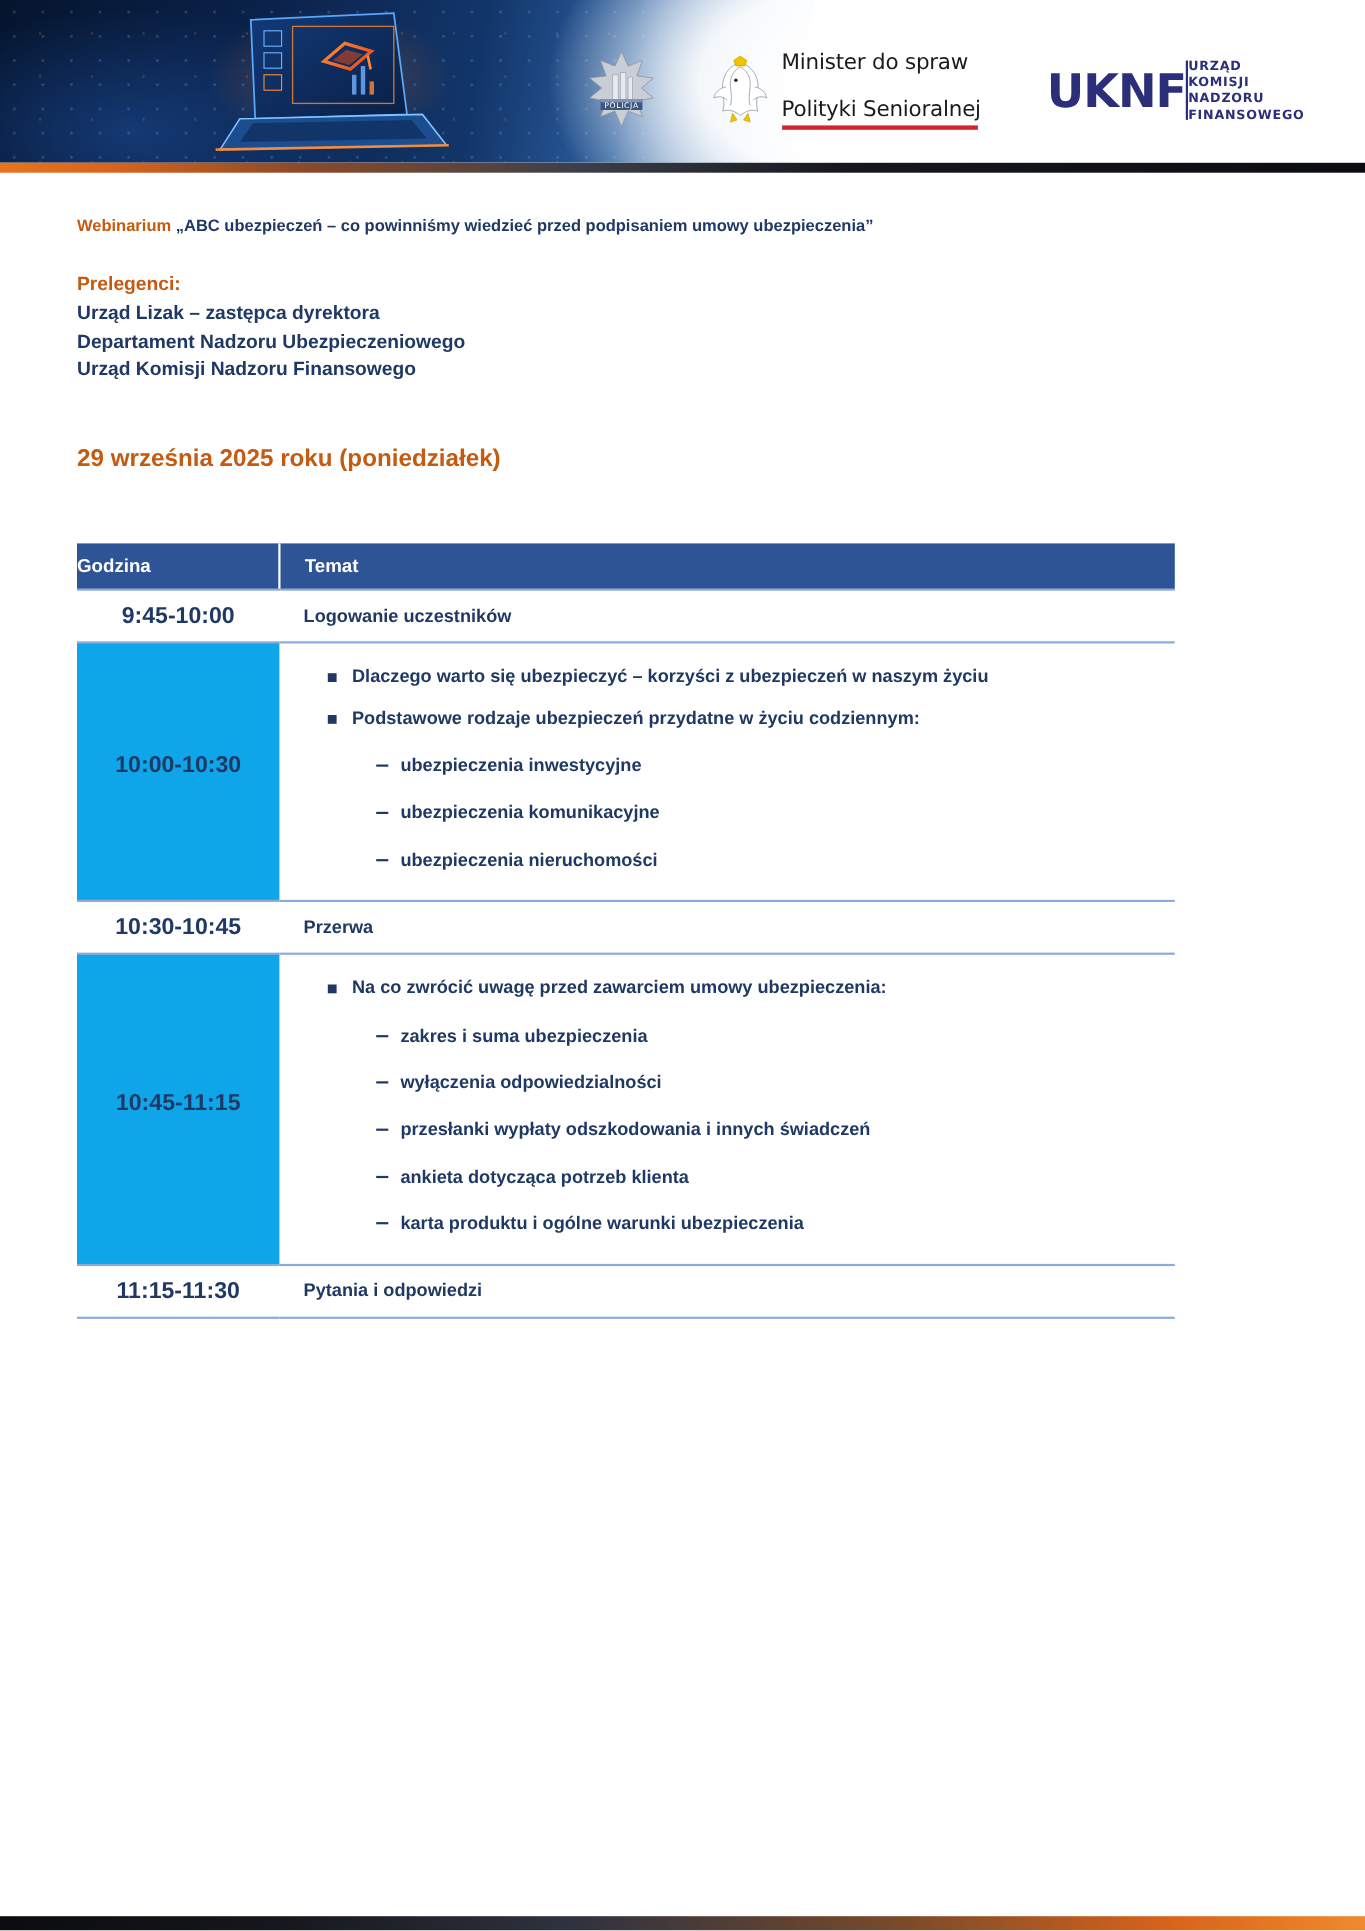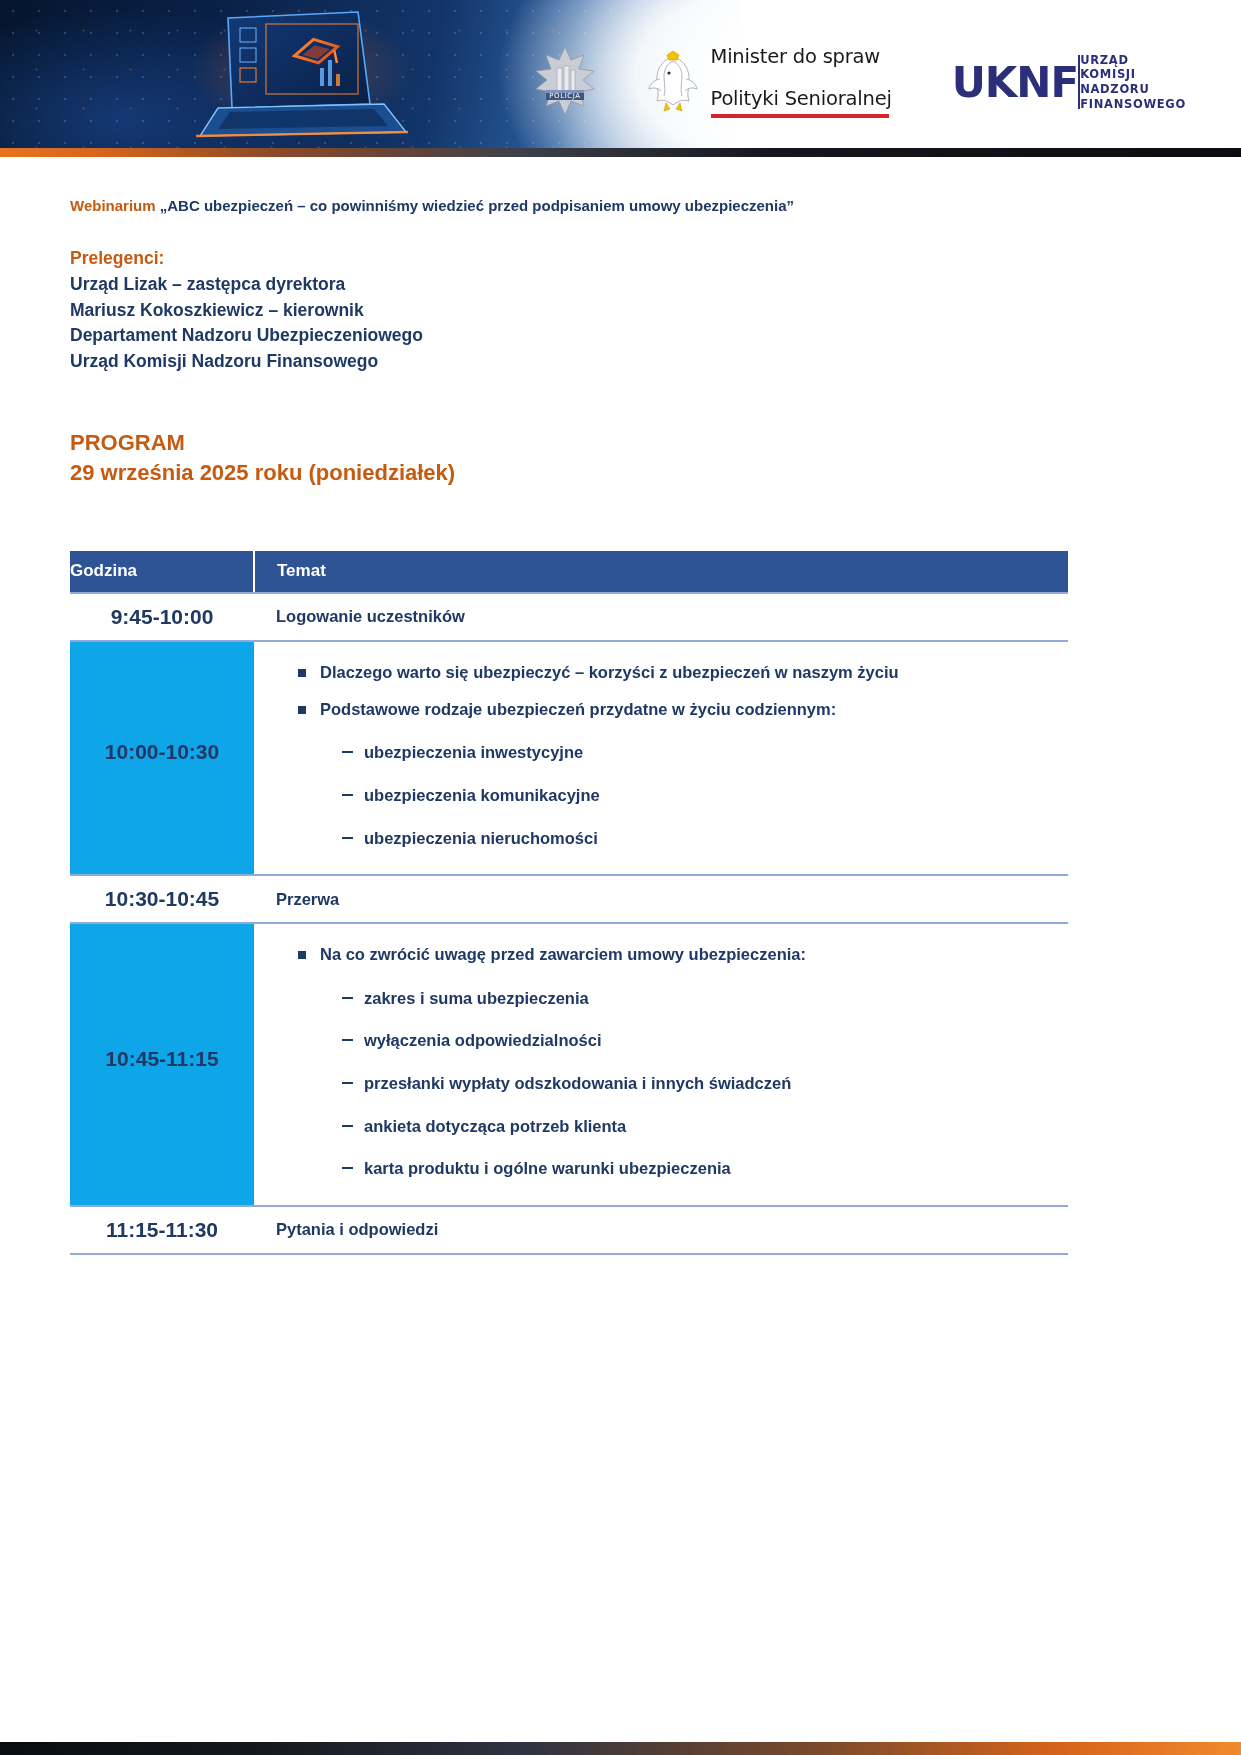--- a/index.html
+++ b/index.html
@@ -227,27 +227,25 @@
 
 <div class="content">
 
   <div class="webinar-line">
     <span class="orange">Webinarium </span><span class="navy">„ABC ubezpieczeń – co powinniśmy wiedzieć przed podpisaniem umowy ubezpieczenia”</span>
   </div>
 
   <div class="speakers">
     <div class="lbl">Prelegenci:</div>
     <div class="nm">Urząd Lizak – zastępca dyrektora</div>
-    <div class="nm">Mariusz Kokoszkiewicz – kierownik</div>
     <div class="nm">Departament Nadzoru Ubezpieczeniowego</div>
     <div class="nm">Urząd Komisji Nadzoru Finansowego</div>
   </div>
 
   <div class="program">
-    <div>PROGRAM</div>
     <div>29 września 2025 roku (poniedziałek)</div>
   </div>
 
   <table class="agenda">
     <colgroup>
         <col class="c-time">
         <col class="c-topic">
       </colgroup>
     <thead>
       <tr>

